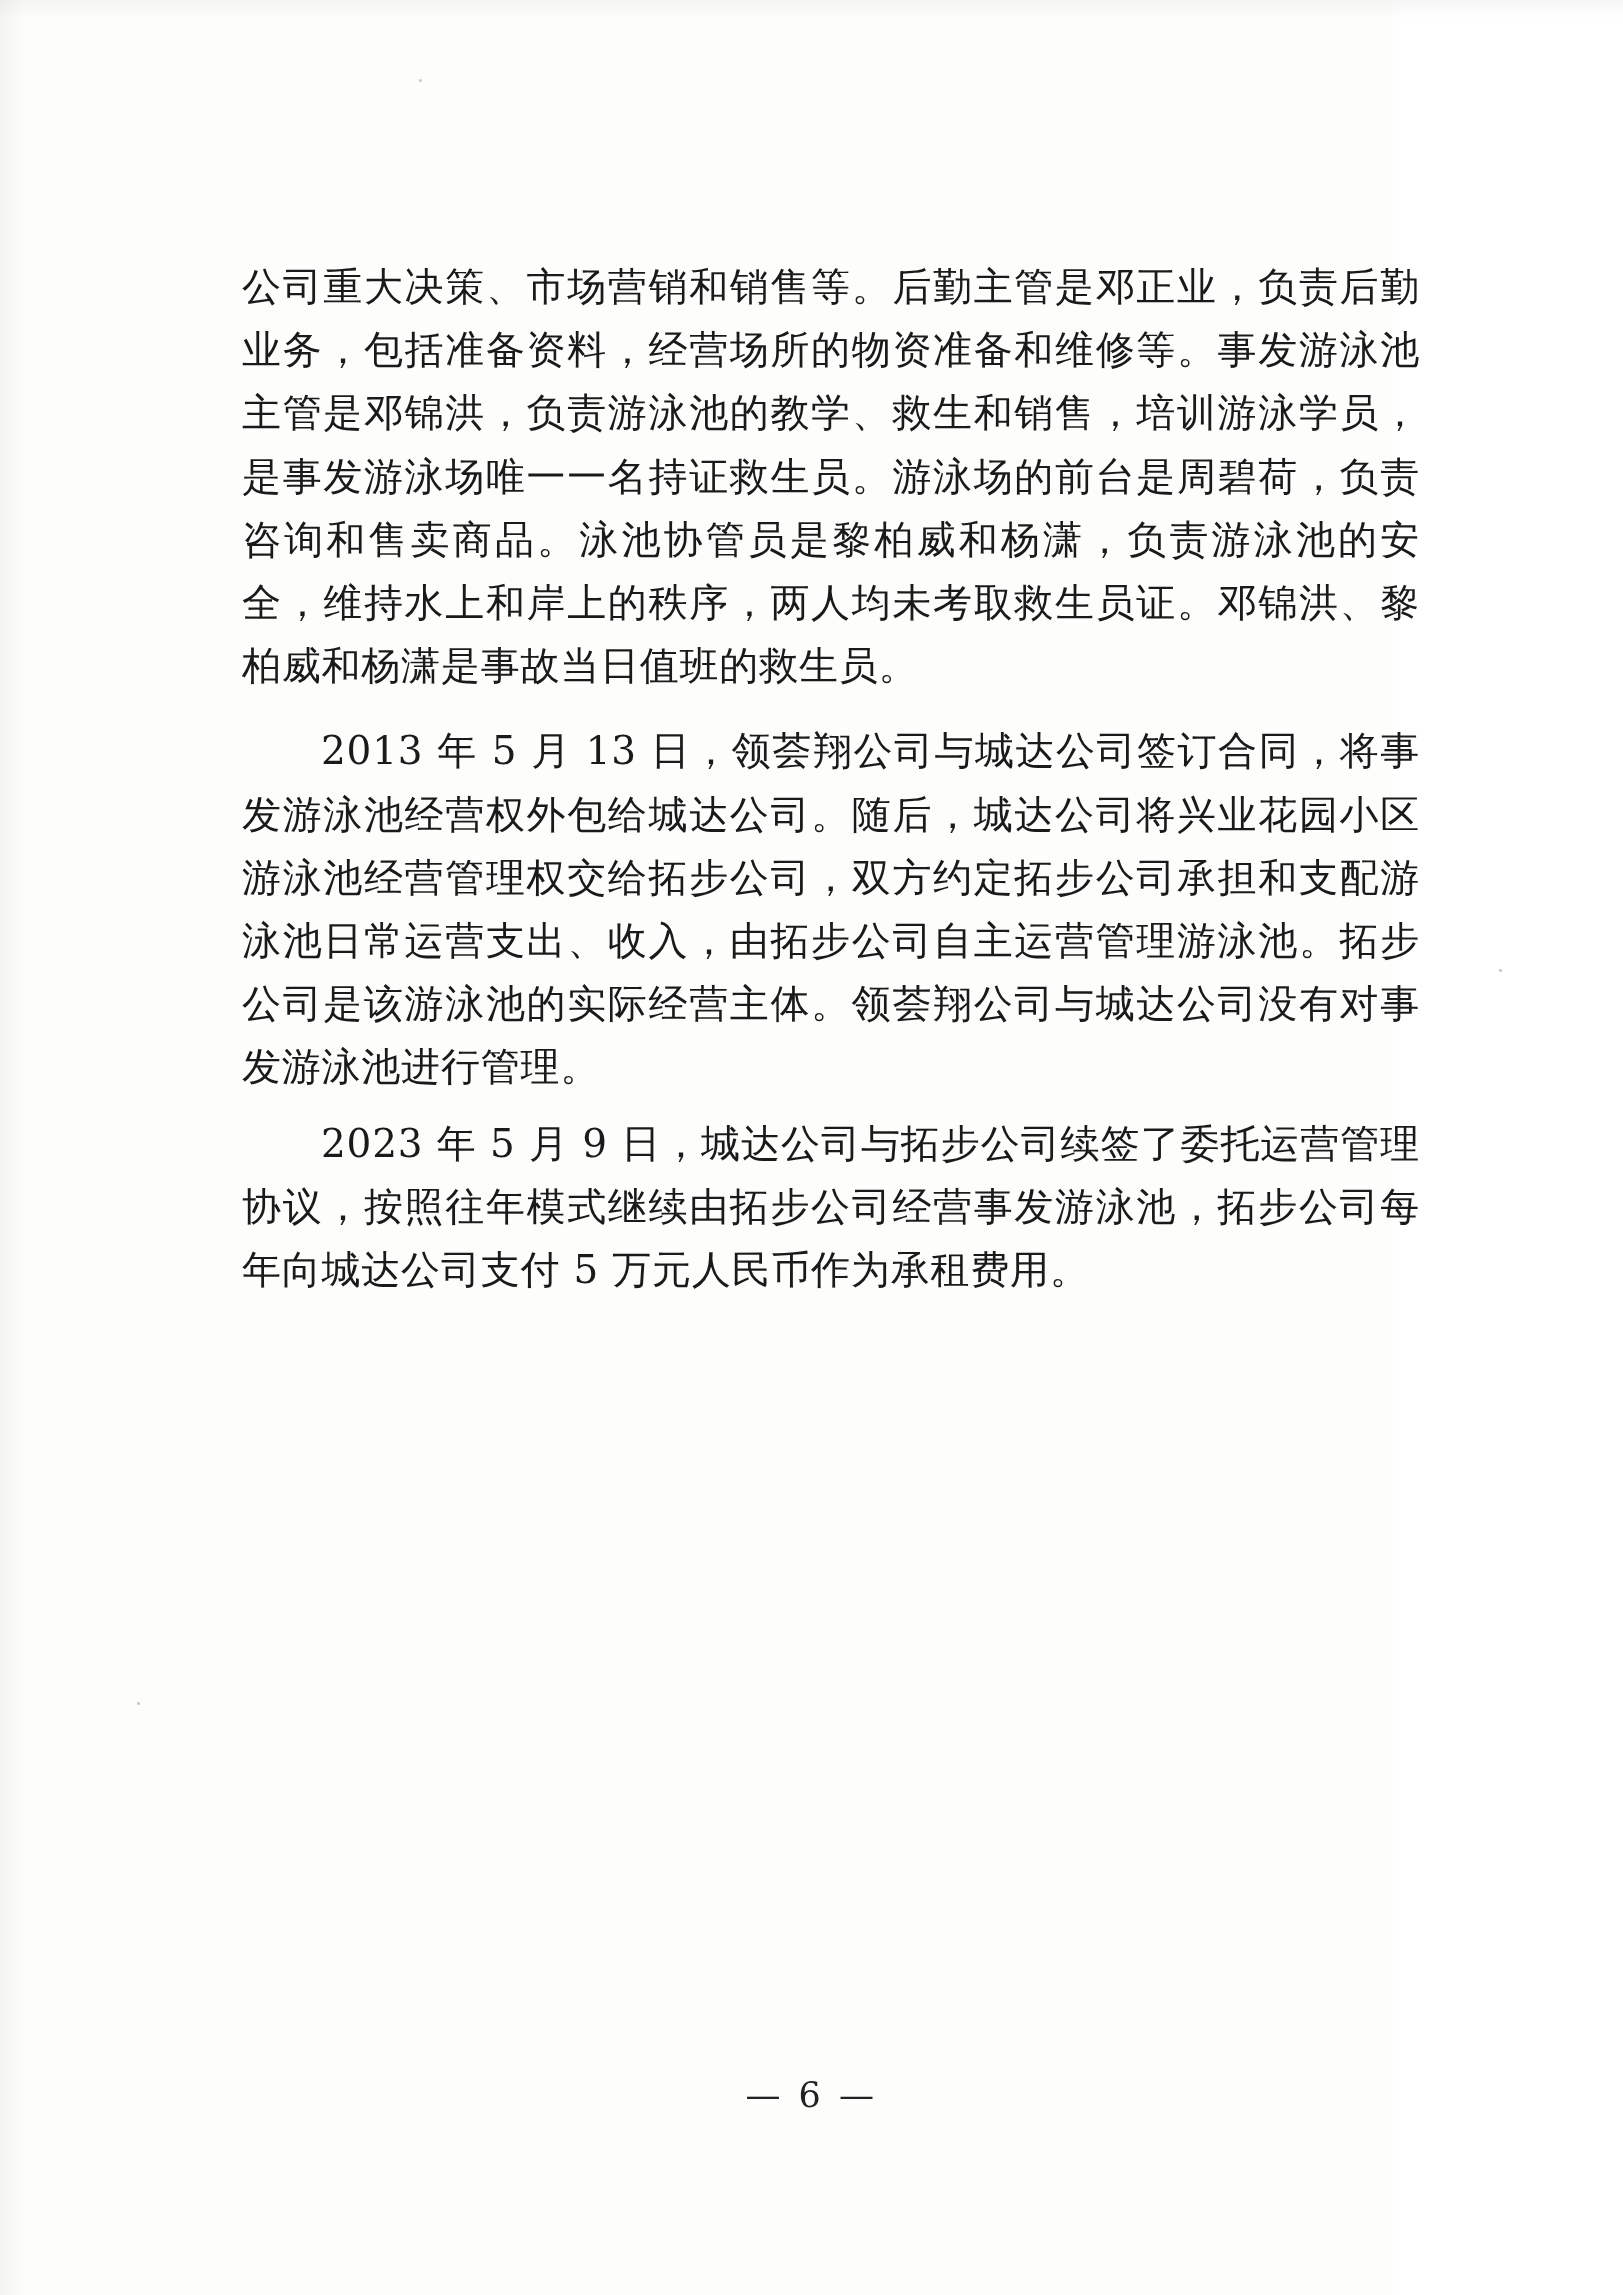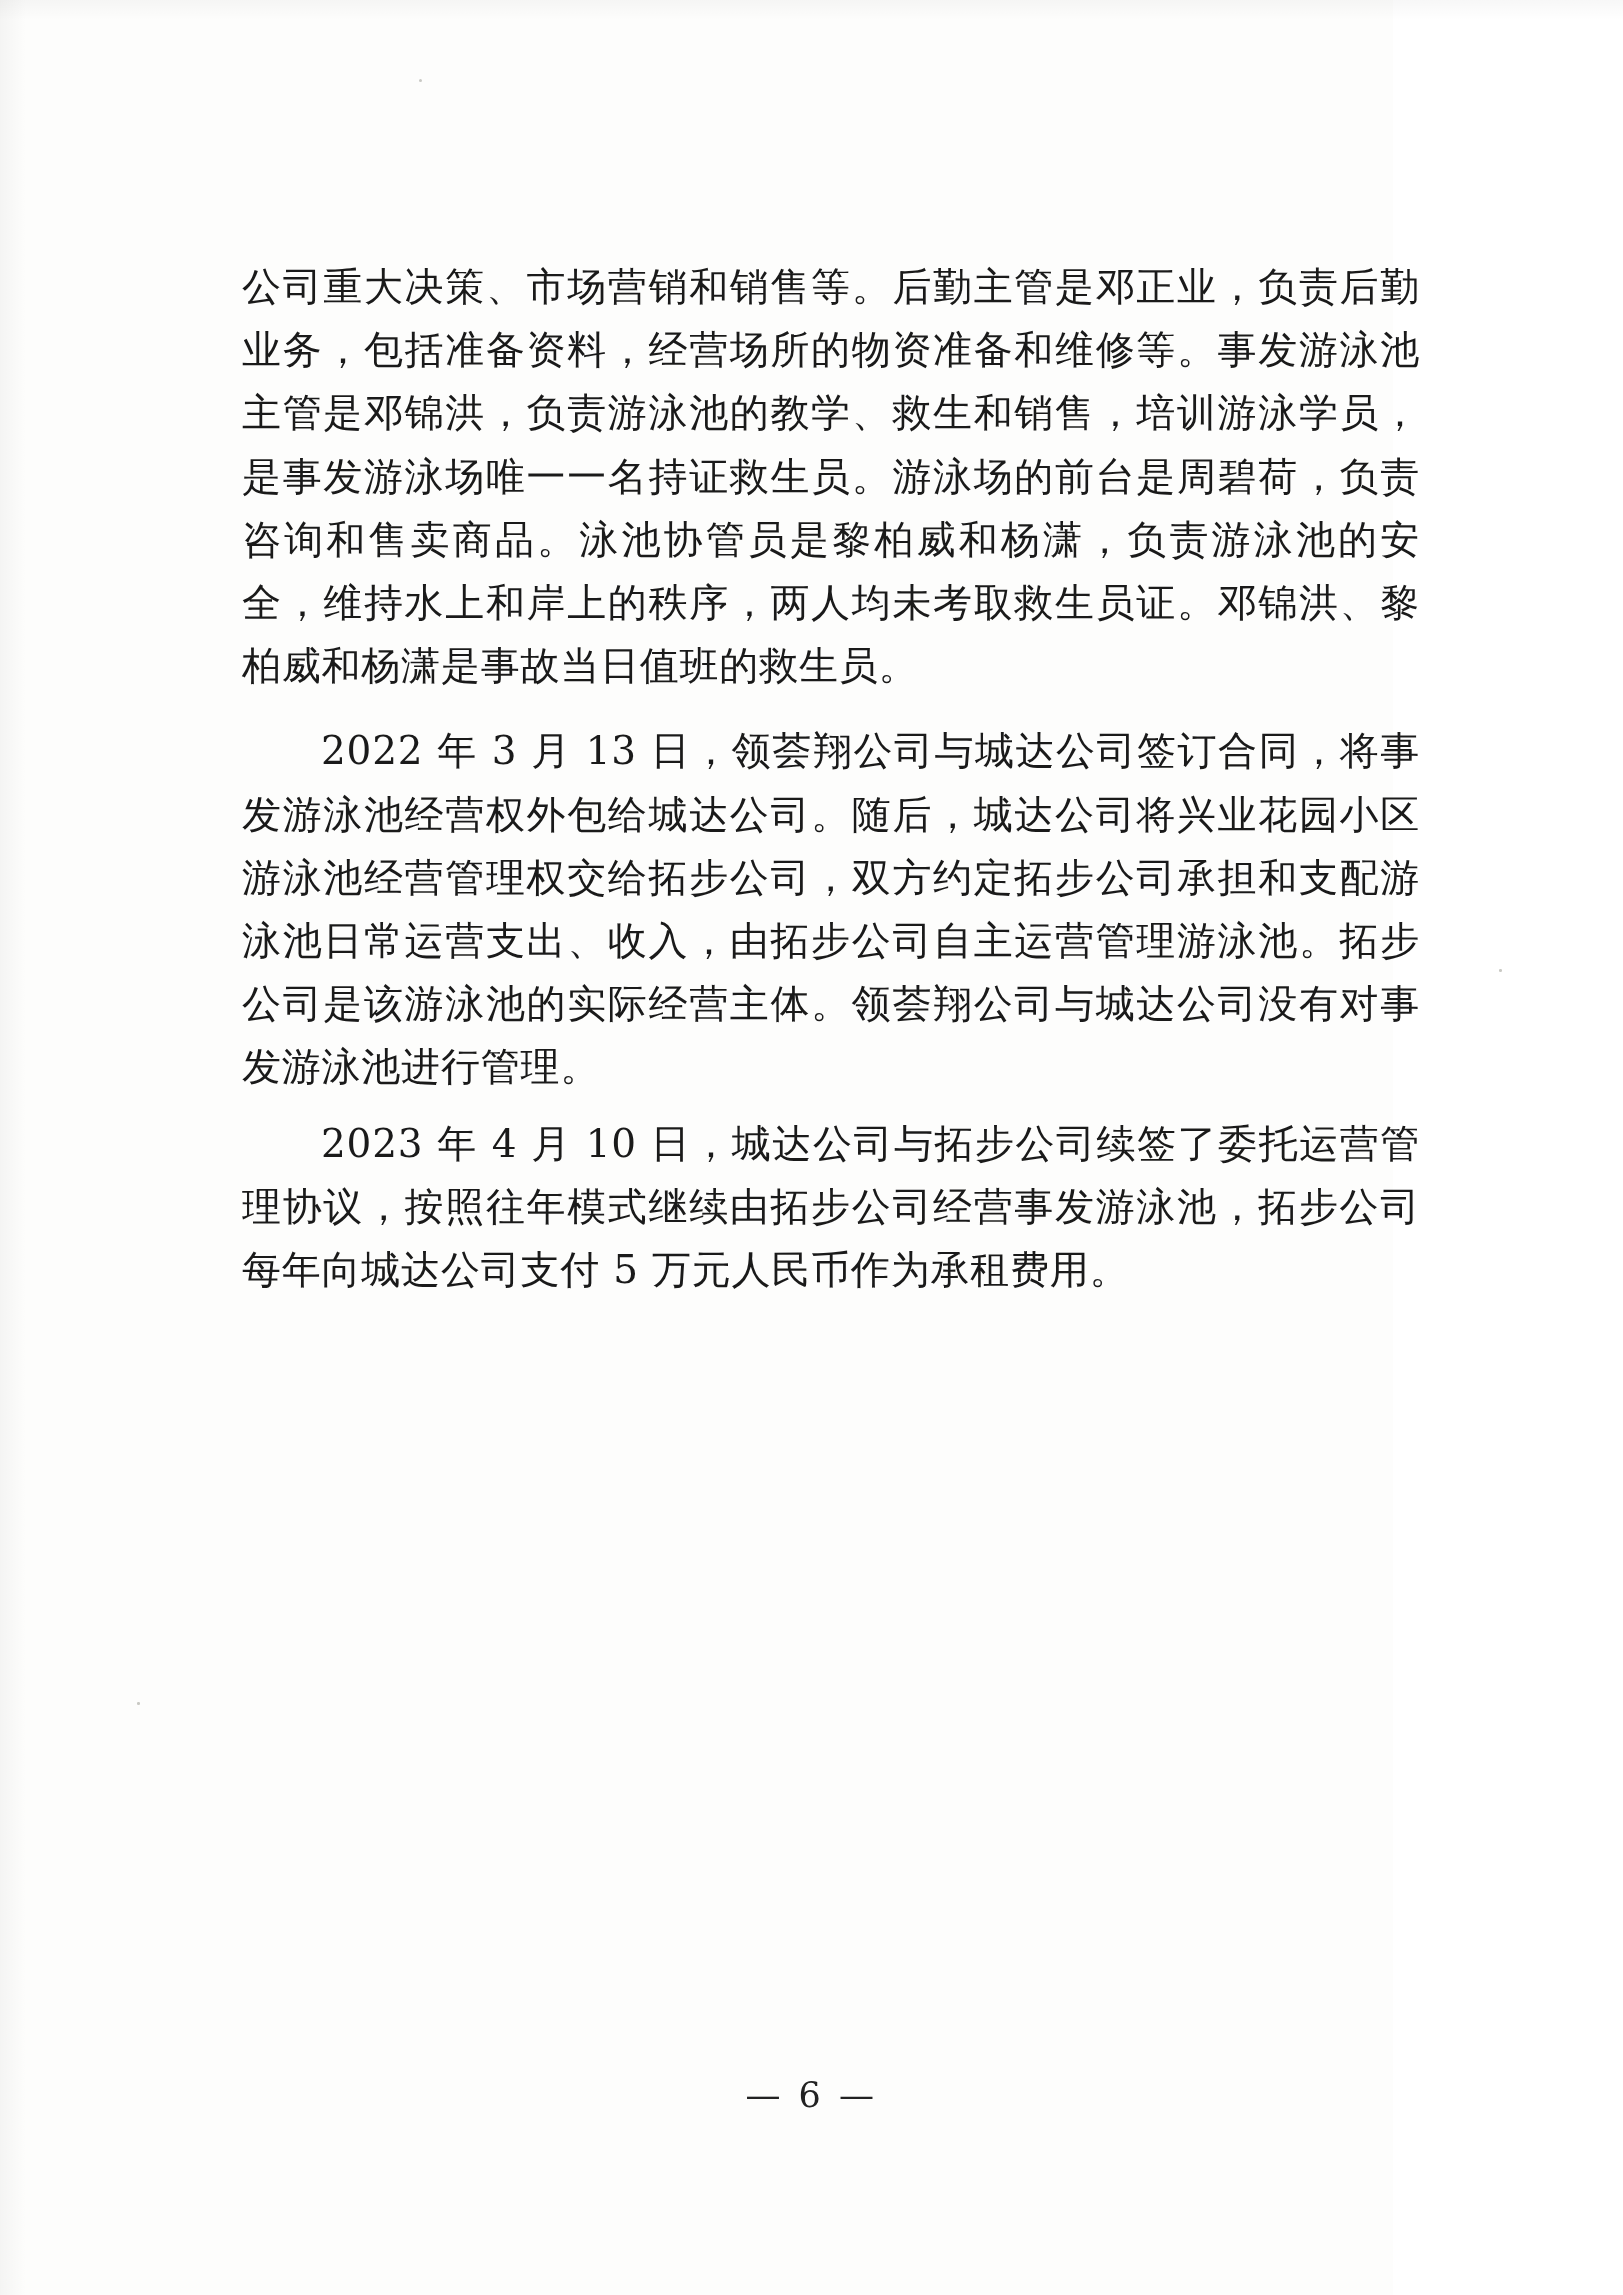--- a/index.html
+++ b/index.html
@@ -89,21 +89,21 @@
   <div class="edge-top"></div>
 
   <div class="speck" style="left:419px; top:79px;"></div>
   <div class="speck" style="left:1499px; top:969px; width:2.6px; height:2.6px;"></div>
   <div class="speck" style="left:137px; top:1702px; width:2.6px; height:2.6px;"></div>
 
   <div class="content">
     <p class="para">公司重大决策、市场营销和销售等。后勤主管是邓正业，负责后勤业务，包括准备资料，经营场所的物资准备和维修等。事发游泳池主管是邓锦洪，负责游泳池的教学、救生和销售，培训游泳学员，是事发游泳场唯一一名持证救生员。游泳场的前台是周碧荷，负责咨询和售卖商品。泳池协管员是黎柏威和杨潇，负责游泳池的安全，维持水上和岸上的秩序，两人均未考取救生员证。邓锦洪、黎柏威和杨潇是事故当日值班的救生员。</p>
     <div class="blockgap"></div>
     <div class="blockgap"></div>
-    <p class="para indent">2022 年 3 月 13 日，领荟翔公司与城达公司签订合同，将事发游泳池经营权外包给城达公司。随后，城达公司将兴业花园小区游泳池经营管理权交给拓步公司，双方约定拓步公司承担和支配游泳池日常运营支出、收入，由拓步公司自主运营管理游泳池。拓步公司是该游泳池的实际经营主体。领荟翔公司与城达公司没有对事发游泳池进行管理。</p>
+    <p class="para indent">2013 年 5 月 13 日，领荟翔公司与城达公司签订合同，将事发游泳池经营权外包给城达公司。随后，城达公司将兴业花园小区游泳池经营管理权交给拓步公司，双方约定拓步公司承担和支配游泳池日常运营支出、收入，由拓步公司自主运营管理游泳池。拓步公司是该游泳池的实际经营主体。领荟翔公司与城达公司没有对事发游泳池进行管理。</p>
     <div class="blockgap"></div>
-    <p class="para indent">2023 年 4 月 10 日，城达公司与拓步公司续签了委托运营管理协议，按照往年模式继续由拓步公司经营事发游泳池，拓步公司每年向城达公司支付 5 万元人民币作为承租费用。</p>
+    <p class="para indent">2023 年 5 月 9 日，城达公司与拓步公司续签了委托运营管理协议，按照往年模式继续由拓步公司经营事发游泳池，拓步公司每年向城达公司支付 5 万元人民币作为承租费用。</p>
     <div class="blockgap"></div>
   </div>
 
   <div class="footer">— 6 —</div>
 </div>
 
 
 </body></html>

